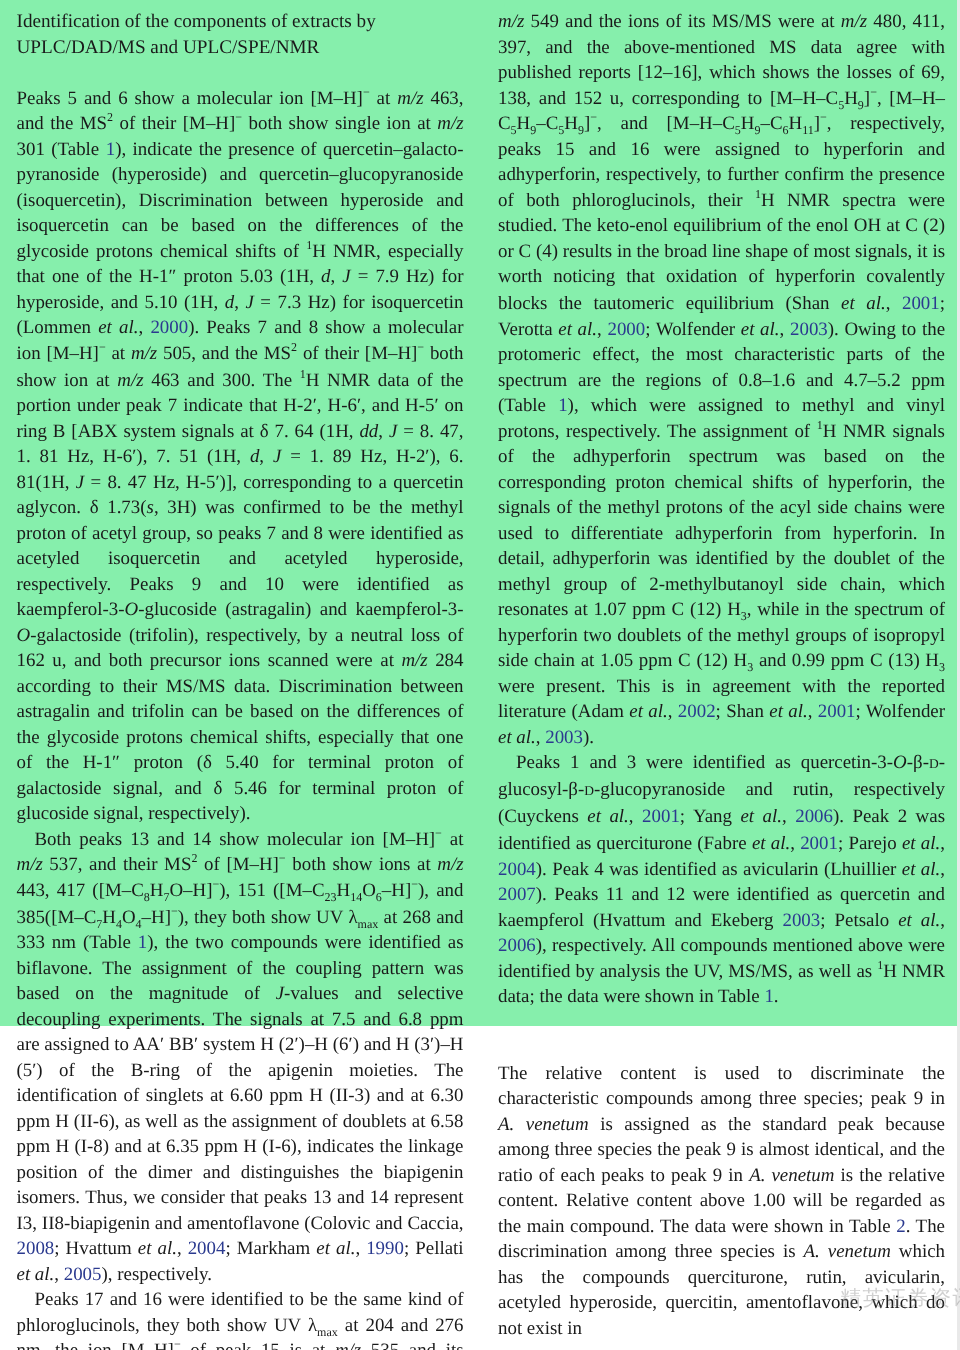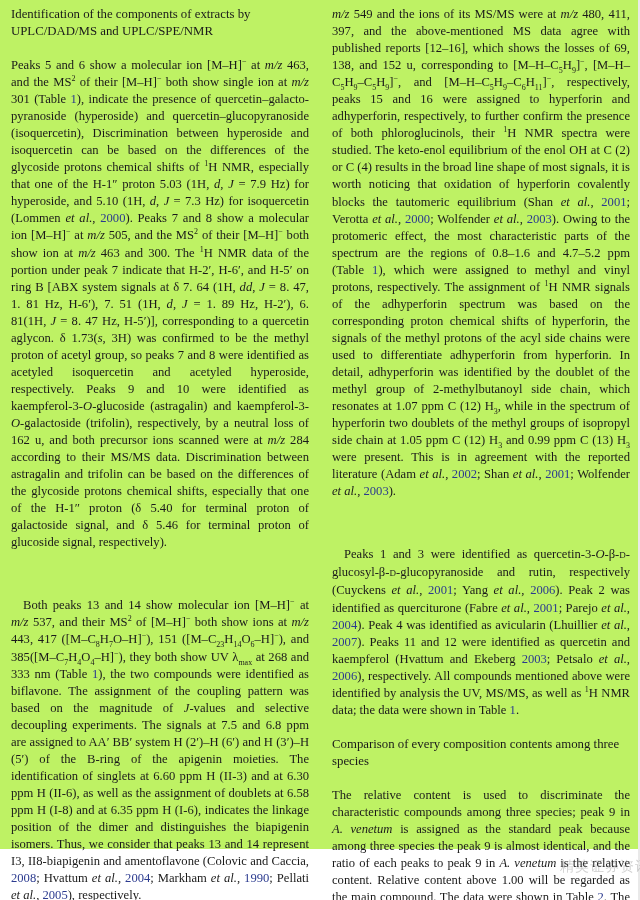--- a/index.html
+++ b/index.html
@@ -1,30 +1,30 @@
 <!DOCTYPE html>
 <html><head>
 <meta charset="utf-8">
 <style>
   html, body { margin: 0; padding: 0; background: #ffffff; }
   body { width: 640px; height: 900px; overflow: hidden; position: relative; }
   .page {
-    position: absolute; left: 0; top: 0; width: 640px; height: 849px;
-    background: #bef264;
+    position: absolute; left: 0; top: 0; width: 640px; height: 684px;
+    background: #86efac;
     font-family: "Liberation Serif", "DejaVu Serif", serif;
     color: #1a1a1a;
     font-size: 12.6px;
     line-height: 17.05px;
   }
   .col { position: absolute; top: 6px; width: 298px; }
   .col.left { left: 11px; }
   .col.right { left: 332px; }
   .heading { font-size: 12.8px; line-height: 17px; margin: 0; font-weight: normal; }
   .p { margin: 0; text-align: justify; hyphens: manual; }
-  .indent { text-indent: 12px; margin-top: 46px; }
+  .indent { text-indent: 12px; }
   .gap { height: 17px; }
   i { font-style: italic; }
   sup { font-size: 8px; line-height: 0; vertical-align: super; }
   sub { font-size: 8px; line-height: 0; vertical-align: sub; }
   .ref { color: #2b3a8f; }
   .watermark {
     position: absolute; left: 560px; top: 858px; font-size: 14px;
     color: rgba(120,120,120,0.35); font-family: "DejaVu Sans", sans-serif;
     letter-spacing: 1px; white-space: nowrap;
   }
@@ -46,20 +46,19 @@
 
     <p class="p indent"><span>Peaks 17 and 16 were identified to be the same kind of phloroglucinols, they both show UV λ</span><sub>max</sub><span> at 204 and 276 nm, the ion [M–H]</span><sup>−</sup><span> of peak 15 is at </span><i>m/z</i><span> 535 and its MS/MS at </span></p>
   </div>
 
   <div class="col right">
     <p class="p"><i>m/z</i><span> 549 and the ions of its MS/MS were at </span><i>m/z</i><span> 480, 411, 397, and the above-mentioned MS data agree with published reports [12–16], which shows the losses of 69, 138, and 152 u, corresponding to [M–H–C</span><sub>5</sub><span>H</span><sub>9</sub><span>]</span><sup>−</sup><span>, [M–H–C</span><sub>5</sub><span>H</span><sub>9</sub><span>–C</span><sub>5</sub><span>H</span><sub>9</sub><span>]</span><sup>−</sup><span>, and [M–H–C</span><sub>5</sub><span>H</span><sub>9</sub><span>–C</span><sub>6</sub><span>H</span><sub>11</sub><span>]</span><sup>−</sup><span>, respectively, peaks 15 and 16 were assigned to hyperforin and adhyperforin, respectively, to further confirm the presence of both phloroglucinols, their </span><sup>1</sup><span>H NMR spectra were studied. The keto-enol equilibrium of the enol OH at C (2) or C (4) results in the broad line shape of most signals, it is worth noticing that oxidation of hyperforin covalently blocks the tautomeric equilibrium (Shan </span><i>et al.</i><span>, </span><a class="ref">2001</a><span>; Verotta </span><i>et al.</i><span>, </span><a class="ref">2000</a><span>; Wolfender </span><i>et al.</i><span>, </span><a class="ref">2003</a><span>). Owing to the protomeric effect, the most characteristic parts of the spectrum are the regions of 0.8–1.6 and 4.7–5.2 ppm (Table </span><a class="ref">1</a><span>), which were assigned to methyl and vinyl protons, respectively. The assignment of </span><sup>1</sup><span>H NMR signals of the adhyperforin spectrum was based on the corresponding proton chemical shifts of hyperforin, the signals of the methyl protons of the acyl side chains were used to differentiate adhyperforin from hyperforin. In detail, adhyperforin was identified by the doublet of the methyl group of 2-methylbutanoyl side chain, which resonates at 1.07 ppm C (12) H</span><sub>3</sub><span>, while in the spectrum of hyperforin two doublets of the methyl groups of isopropyl side chain at 1.05 ppm C (12) H</span><sub>3</sub><span> and 0.99 ppm C (13) H</span><sub>3</sub><span> were present. This is in agreement with the reported literature (Adam </span><i>et al.</i><span>, </span><a class="ref">2002</a><span>; Shan </span><i>et al.</i><span>, </span><a class="ref">2001</a><span>; Wolfender </span><i>et al.</i><span>, </span><a class="ref">2003</a><span>).</span></p>
 
     <p class="p indent"><span>Peaks 1 and 3 were identified as quercetin-3-</span><i>O</i><span>-β-</span><span style="font-size:9px">D</span><span>-glucosyl-β-</span><span style="font-size:9px">D</span><span>-glucopyranoside and rutin, respectively (Cuyckens </span><i>et al.</i><span>, </span><a class="ref">2001</a><span>; Yang </span><i>et al.</i><span>, </span><a class="ref">2006</a><span>). Peak 2 was identified as querciturone (Fabre </span><i>et al.</i><span>, </span><a class="ref">2001</a><span>; Parejo </span><i>et al.</i><span>, </span><a class="ref">2004</a><span>). Peak 4 was identified as avicularin (Lhuillier </span><i>et al.</i><span>, </span><a class="ref">2007</a><span>). Peaks 11 and 12 were identified as quercetin and kaempferol (Hvattum and Ekeberg </span><a class="ref">2003</a><span>; Petsalo </span><i>et al.</i><span>, </span><a class="ref">2006</a><span>), respectively. All compounds mentioned above were identified by analysis the UV, MS/MS, as well as </span><sup>1</sup><span>H NMR data; the data were shown in Table </span><a class="ref">1</a><span>.</span></p>
 
     <div class="gap"></div>
-    <h3 class="heading">Comparison of every composition contents among three species</h3>
     <div class="gap"></div>
 
     <p class="p"><span>The relative content is used to discriminate the characteristic compounds among three species; peak 9 in </span><i>A. venetum</i><span> is assigned as the standard peak because among three species the peak 9 is almost identical, and the ratio of each peaks to peak 9 in </span><i>A. venetum</i><span> is the relative content. Relative content above 1.00 will be regarded as the main compound. The data were shown in Table </span><a class="ref">2</a><span>. The discrimination among three species is </span><i>A. venetum</i><span> which has the compounds querciturone, rutin, avicularin, acetyled hyperoside, quercitin, amentoflavone, which do not exist in </span></p>
   </div>
 
   <div class="watermark">精英证券资讯网</div>
 </div>
 
 </body></html>

